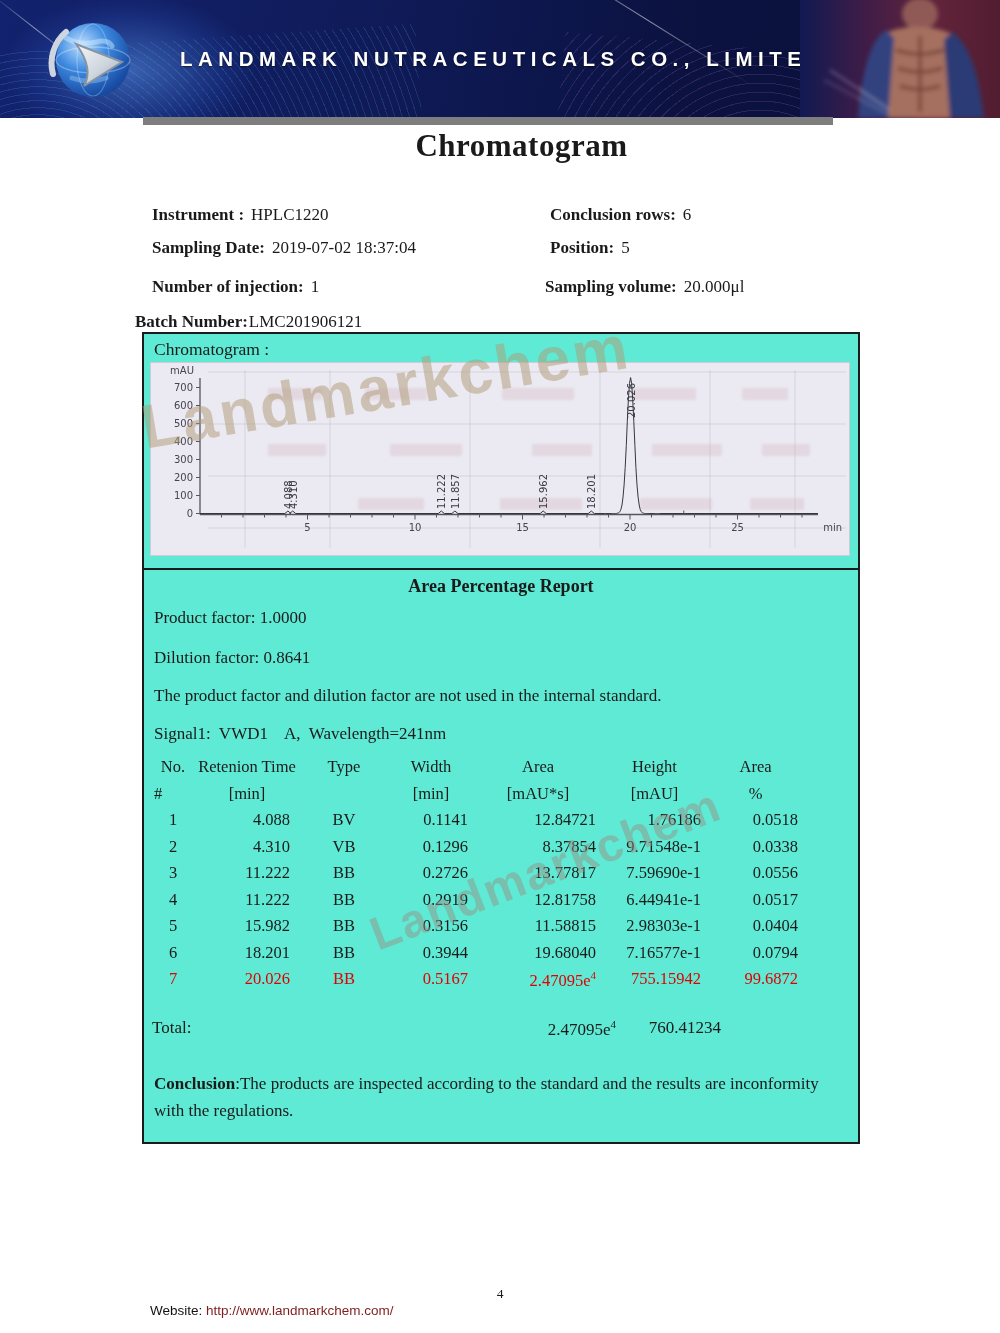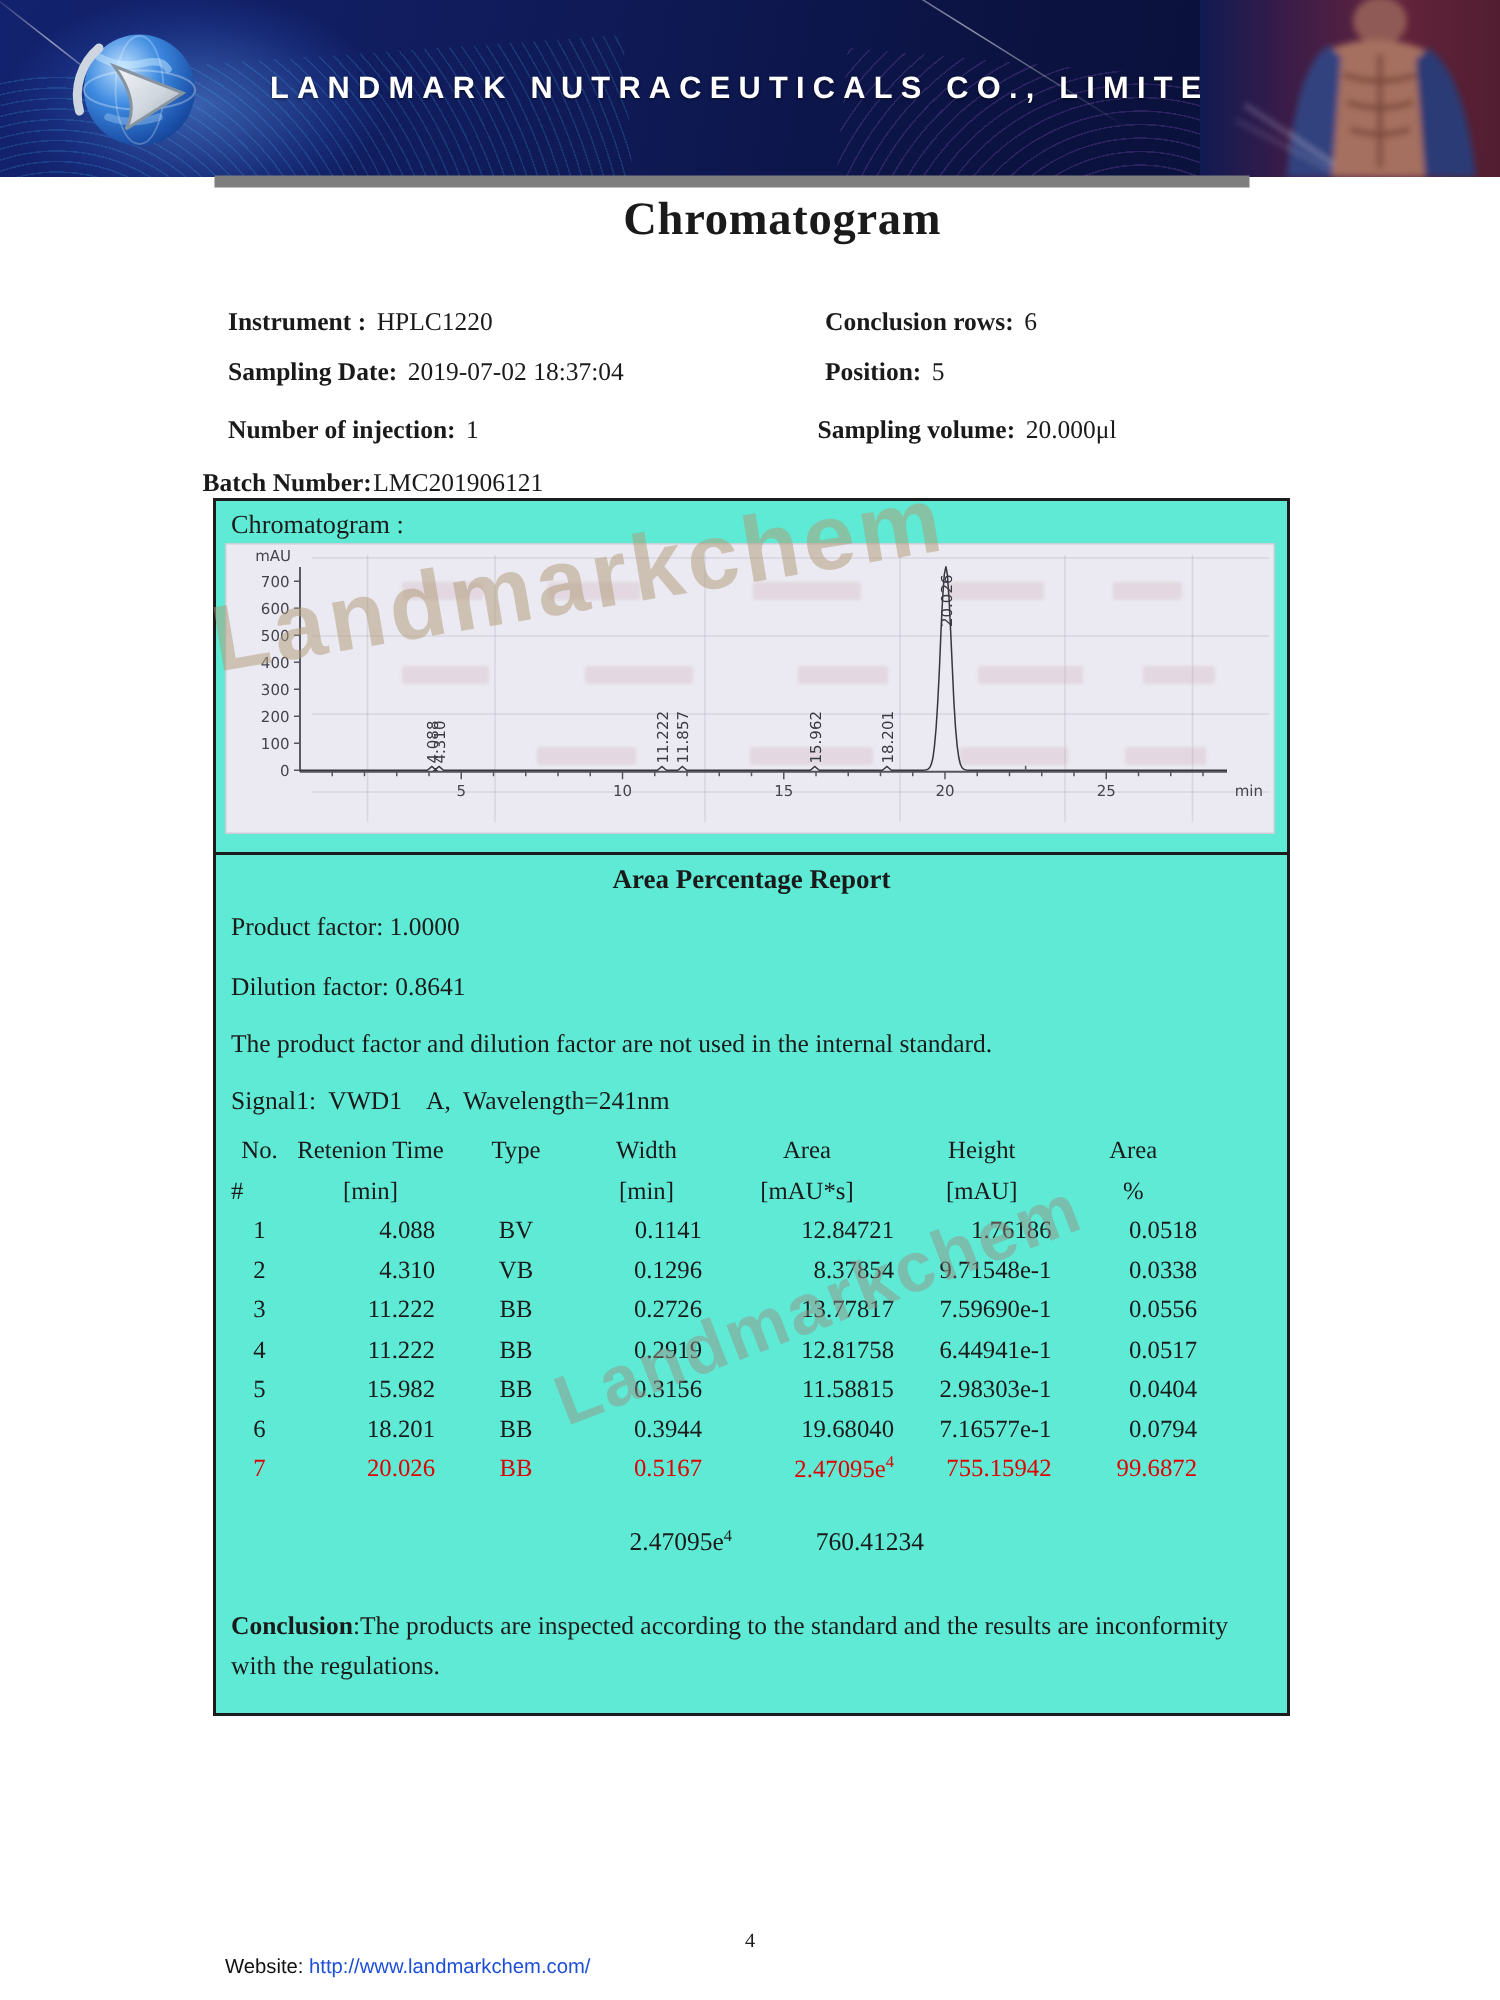--- a/index.html
+++ b/index.html
@@ -86,21 +86,21 @@
     font-weight:bold;white-space:nowrap;z-index:5;}
   .wm-chart{left:142px;top:392px;font-size:62px;letter-spacing:3px;color:rgba(176,154,118,.50);
     transform:rotate(-9.5deg);transform-origin:0 50%;}
   .wm-table{left:372px;top:908px;font-size:47px;letter-spacing:2px;color:rgba(152,143,133,.48);
     transform:rotate(-21deg);transform-origin:0 50%;}
 
   
   .page-num{position:absolute;left:0;top:1286px;width:1000px;text-align:center;font-size:13.5px;}
   .website{position:absolute;left:150px;top:1303px;font-size:13.5px;
     font-family:"Liberation Sans","DejaVu Sans",sans-serif;color:#111;}
-  .website a{color:#1d4ed8;text-decoration:none;}
+  .website a{color:#7f1d1d;text-decoration:none;}
 </style>
 </head>
 <body>
 
 <div class="page">
 
   <header class="banner">
     <div class="banner-glow"></div>
     <div class="mesh-left"></div>
     <div class="mesh-purple"></div>
@@ -370,20 +370,21 @@
             <div class="tc c-type">BB</div>
             <div class="tc c-w">0.5167</div>
             <div class="tc c-area">2.47095e<sup>4</sup></div>
             <div class="tc c-h">755.15942</div>
             <div class="tc c-pct">99.6872</div>
           </div>
         </div>
     </div>
 
     <div class="total-row">
+      <div class="total-label">Total:</div>
       <div class="total-area"><span>2.47095e</span><sup>4</sup></div>
       <div class="total-height">760.41234</div>
       <div></div>
     </div>
 
     <div class="conclusion">
       <span class="b">Conclusion</span><span>:The products are inspected according to the standard and the results are inconformity with the regulations.</span>
     </div>
   </div>
 

